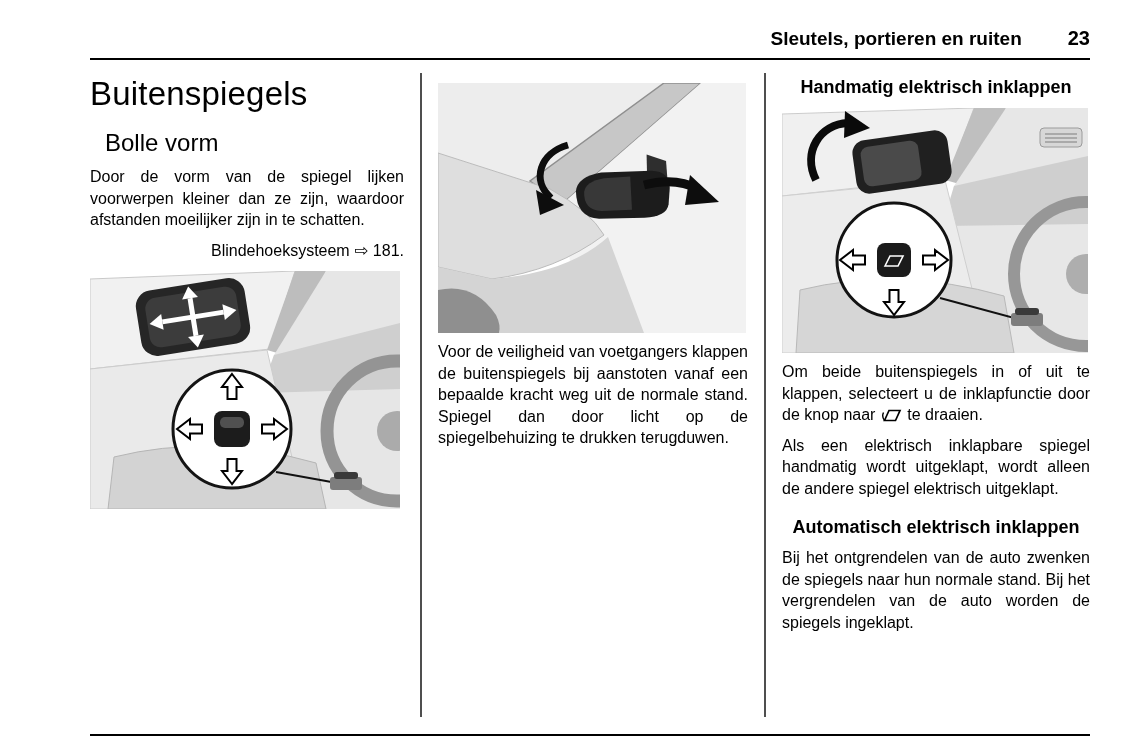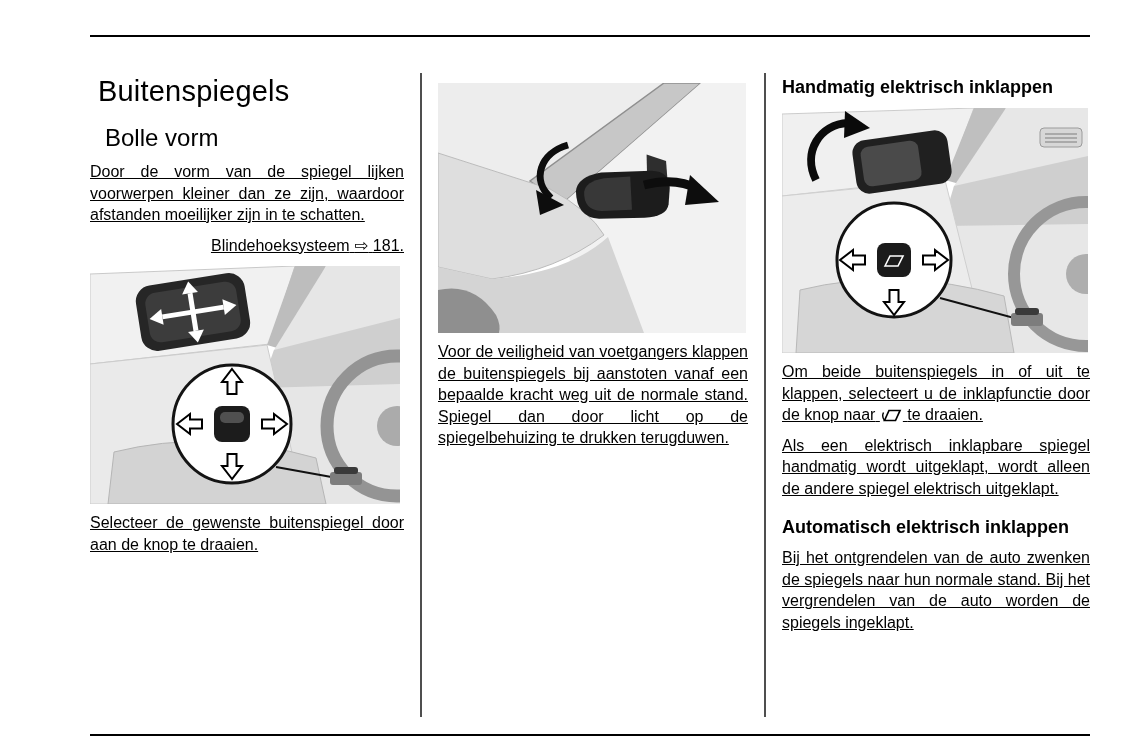--- a/index.html
+++ b/index.html
@@ -13,40 +13,44 @@
   .page-number { font-size:20px; font-weight:700; margin-left:46px; }
   .header-rule { height:2px; background:#000; margin-top:8px; }
 
   .columns { position:absolute; top:73px; left:90px; width:1000px; height:652px; display:flex; }
   .col { flex:0 0 auto; }
   .col1 { width:314px; }
   .col2 { width:310px; }
   .col3 { width:308px; }
   .vdiv { flex:0 0 auto; width:2px; height:644px; background:#4f4f4f; margin:0 16px; }
 
-  .h1 { font-size:29px; font-weight:400; margin:2px 8px 10px; letter-spacing:0.2px; }
+  .h1 { font-size:33px; font-weight:400; margin:2px 0 10px; letter-spacing:0.2px; }
   .h2 { font-size:24px; font-weight:400; margin:16px 15px 9px; }
-  .h3 { font-size:18px; font-weight:700; margin:18px 0 9px; }
+  .h3 { font-size:18px; font-weight:700; margin:18px 0 9px;text-align:center; }
   .h3.first { margin-top:4px; }
-  p { font-size:16px; line-height:21.5px; margin:0 0 9px; text-align:justify;text-decoration:underline; }
+  p { font-size:16px; line-height:21.5px; margin:0 0 9px; text-align:justify; }
   p.ref-line { text-align:right; }
   .refarr { font-size:17px; }
 
   figure.illu { margin:10px 0 8px; padding:0; }
   figure.illu svg { display:block; }
   .fold-icon svg { vertical-align:-2px; margin:0 1px; }
 
   .footer-rule { position:absolute; left:90px; width:1000px; top:734px; height:2px; background:#000; }
 </style>
 </head>
 <body>
 
 <div class="page">
 
   <header class="header">
+    <div class="header-text">
+      <span class="header-title">Sleutels, portieren en ruiten</span>
+      <span class="page-number">23</span>
+    </div>
     <div class="header-rule"></div>
   </header>
 
   <main class="columns">
 
     <section class="col col1">
       <h1 class="h1">Buitenspiegels</h1>
 
       <h2 class="h2">Bolle vorm</h2>
       <p>Door de vorm van de spiegel lijken voorwerpen kleiner dan ze zijn, waar­door afstanden moeilijker zijn in te schatten.</p>
@@ -90,21 +94,20 @@
             <g fill="#ffffff" stroke="#000000" stroke-width="2">
               <use href="#oarr1" transform="translate(142,115)"></use>
               <use href="#oarr1" transform="translate(142,201) rotate(180)"></use>
               <use href="#oarr1" transform="translate(99,158) rotate(-90)"></use>
               <use href="#oarr1" transform="translate(185,158) rotate(90)"></use>
             </g>
           </g>
         </svg>
       </figure>
 
-      <p>Selecteer de gewenste buitenspiegel door aan de knop te draaien.</p>
     </section>
 
     <div class="vdiv"></div>
 
     <section class="col col2">
 
       <figure class="illu">
         <svg width="308" height="250" viewBox="0 0 308 250">
           <polygon points="0,0 226,0 112,106 0,70" fill="#ededed"></polygon>
           <polygon points="226,0 263,0 124,121 92,98" fill="#c7c7c7" stroke="#8f8f8f" stroke-width="1.5"></polygon>

